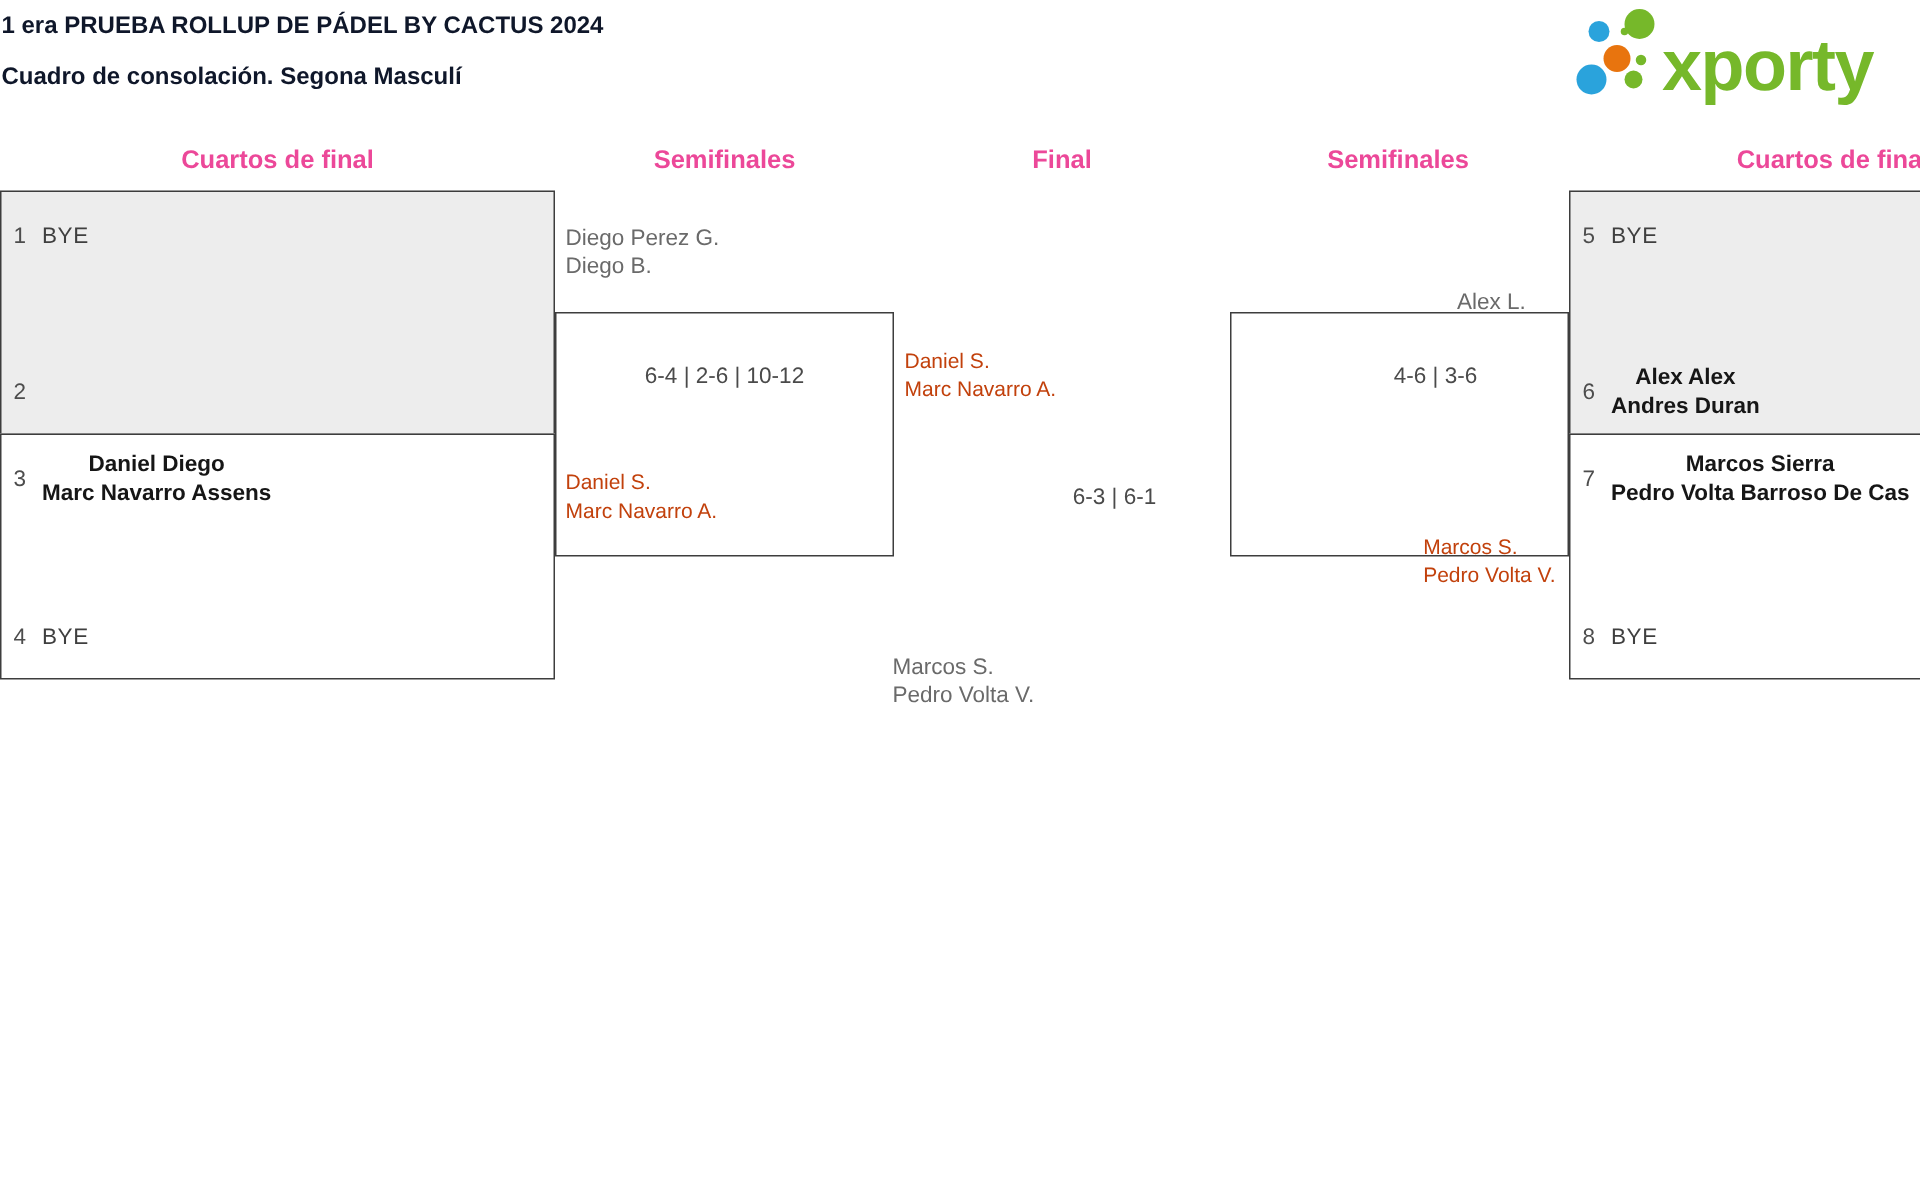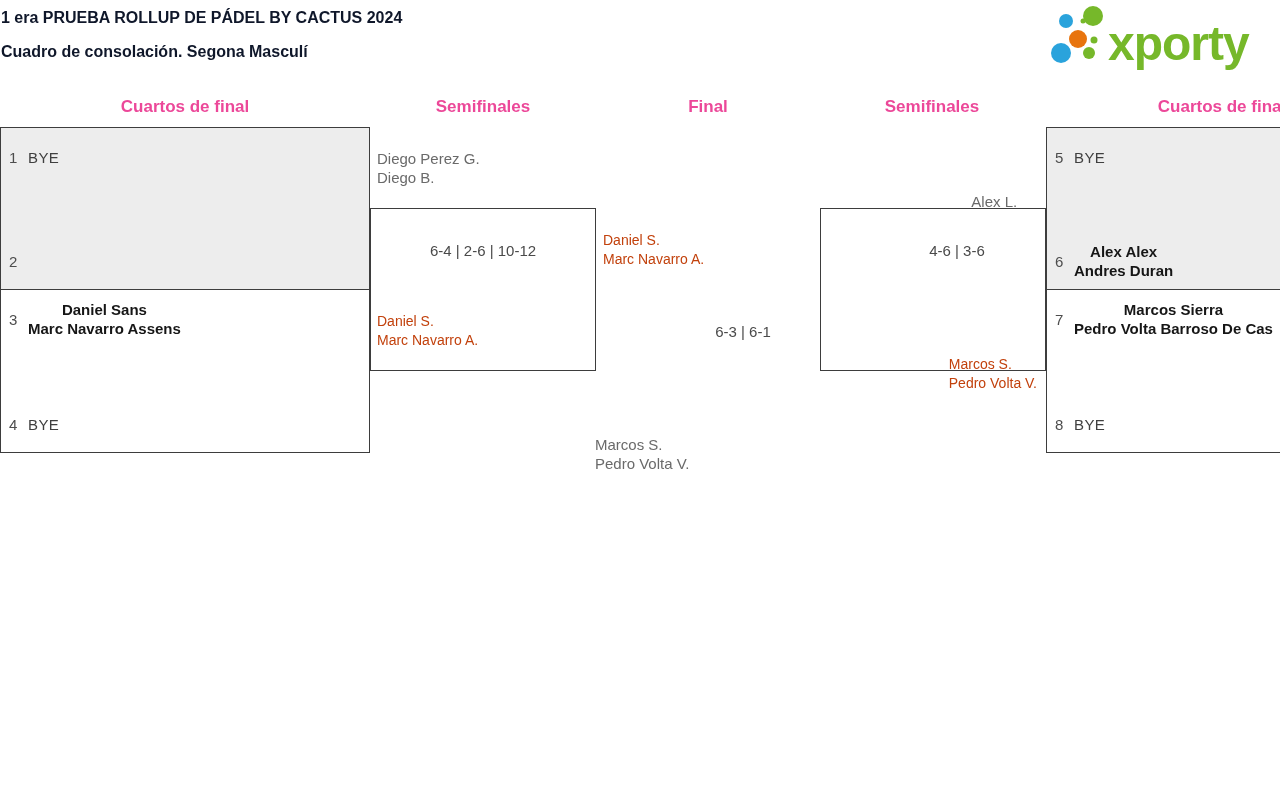--- a/index.html
+++ b/index.html
@@ -70,21 +70,21 @@
     </div>
     <div class="slot bottom">
       <div class="seed">2</div>
     </div>
   </div>
 
   <div class="box" style="left:0; top:289px; width:370px; height:164px;">
     <div class="slot top">
       <div class="seed">3</div>
       <div class="names">
-        <div>Daniel Sans</div>
+        <div>Daniel Diego</div>
         <div>Marc Navarro Assens</div>
       </div>
     </div>
     <div class="slot bottom bye">
       <div class="seed">4</div>
       <div class="names">
         <div>BYE</div>
       </div>
     </div>
   </div>

